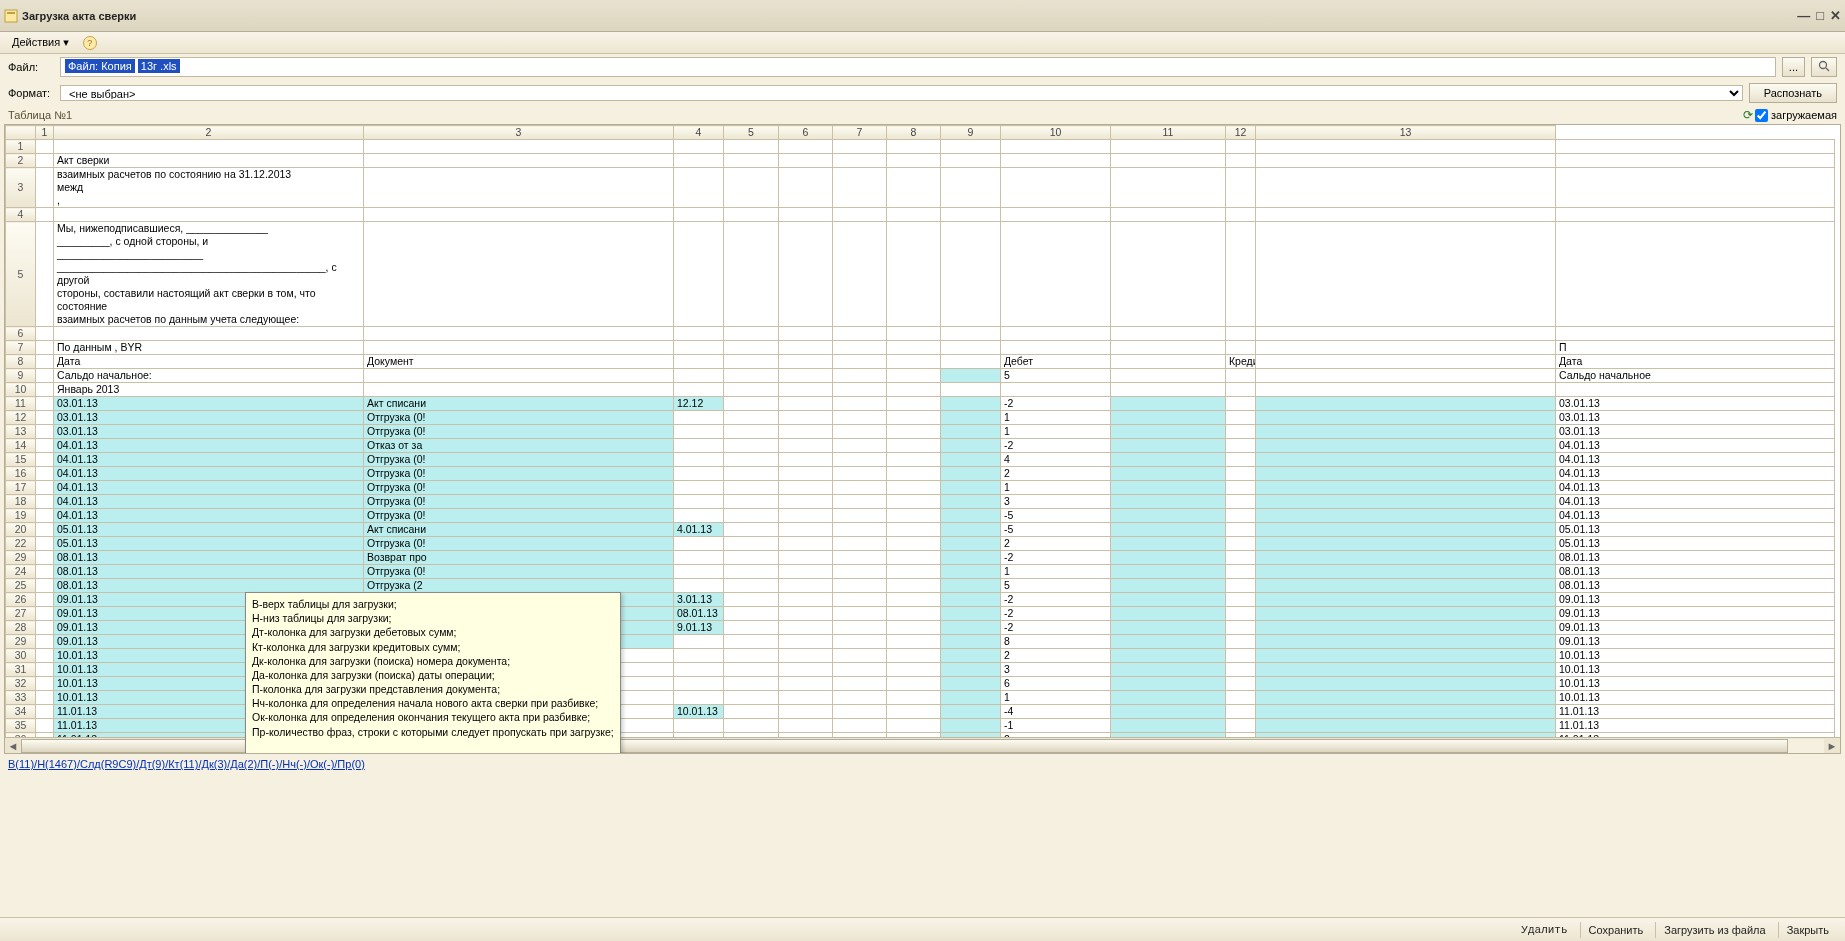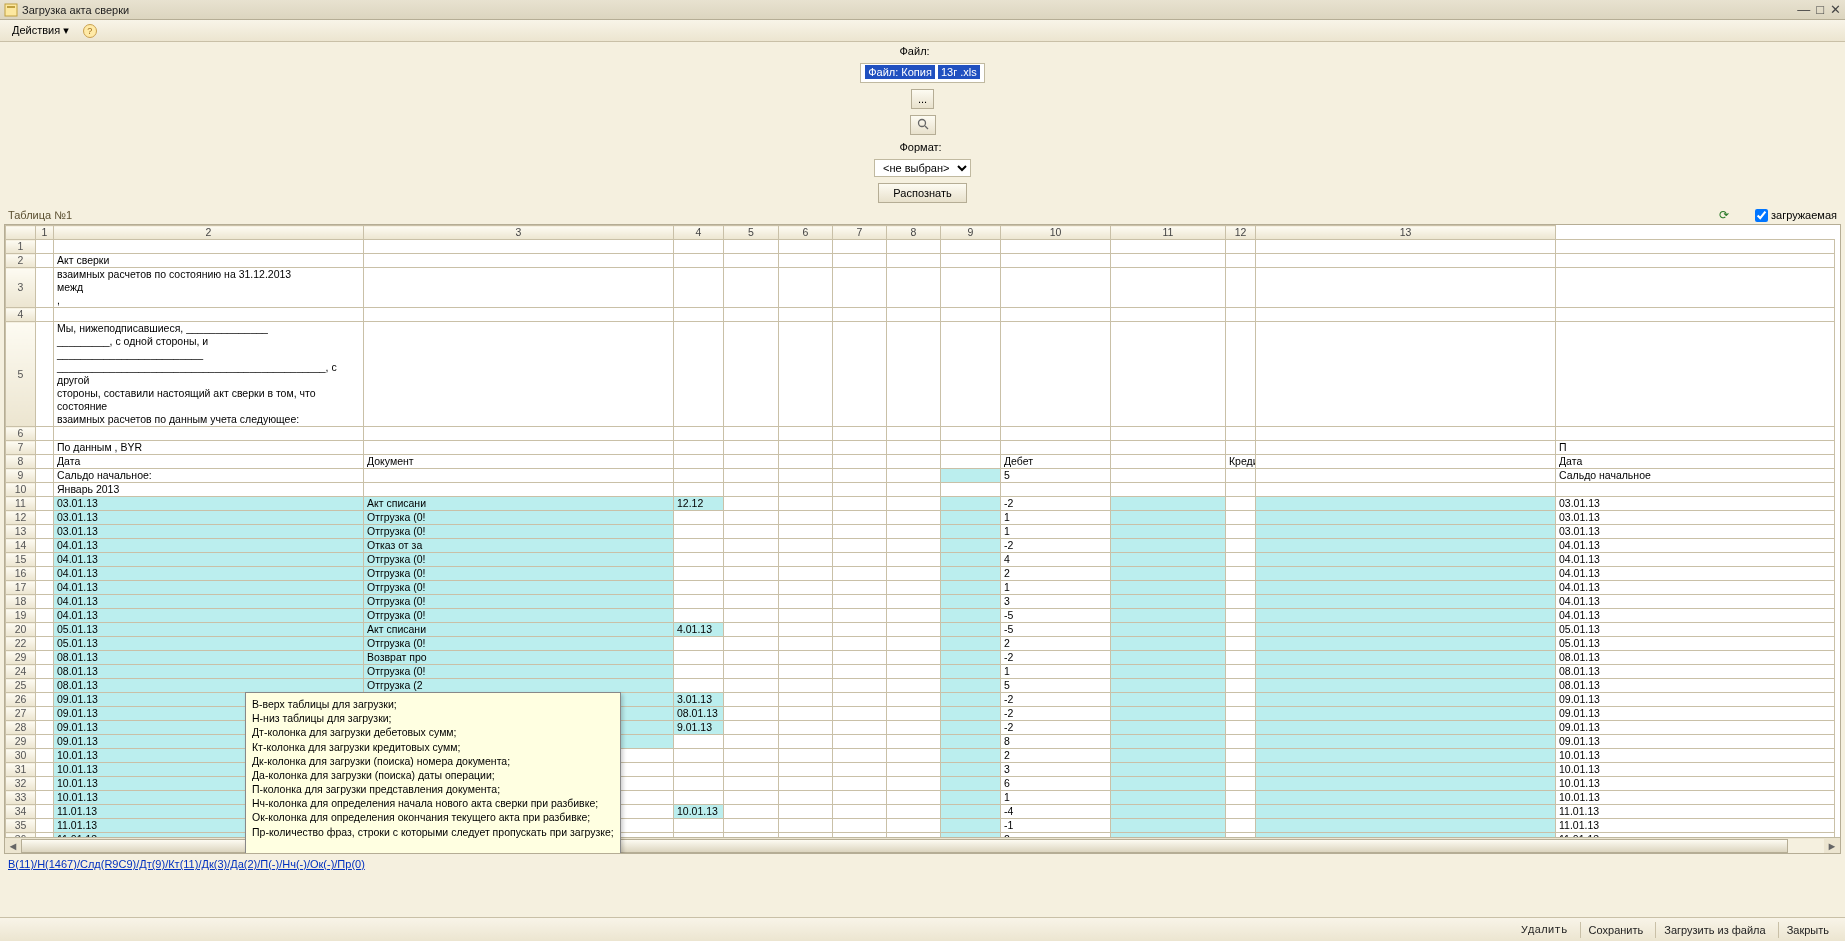--- a/index.html
+++ b/index.html
@@ -1,35 +1,35 @@
 <!DOCTYPE html>
 <html><head>
 <meta charset="utf-8">
 <style>
 * { box-sizing: border-box; margin: 0; padding: 0; font-family: Arial, sans-serif; }
 body { background: #f5f0df; font-size: 11px; overflow: hidden; }
 
-.titlebar { background: linear-gradient(#e8e2d0, #dcd5bf); height: 20px; display: flex; align-items: center; padding: 0 4px; border-bottom: 1px solid #b5ad95; }
+.titlebar { background: linear-gradient(#e8e2d0, #dcd5bf); height: 32px; display: flex; align-items: center; padding: 0 4px; border-bottom: 1px solid #b5ad95; font-weight: bold; }
 .titlebar .icon { width: 14px; height: 14px; margin-right: 4px; }
 .titlebar .title { flex: 1; font-size: 11px; color: #222; }
 .titlebar .winbtns { display: flex; gap: 6px; font-size: 13px; color: #444; }
 .titlebar .winbtns span { cursor: pointer; }
 
 .menubar { background: linear-gradient(#f8f4e8, #ece5d0); height: 22px; display: flex; align-items: center; padding: 0 6px; border-bottom: 1px solid #c9c0a7; gap: 8px; }
 .menubar .menuitem { padding: 2px 6px; cursor: pointer; }
 .menubar .help-icon { width: 14px; height: 14px; border-radius: 50%; background: #ffeaa7; border: 1px solid #c9a050; display: flex; align-items: center; justify-content: center; font-size: 9px; color: #a07020; }
 
-.form-row { display: flex; align-items: center; padding: 3px 8px; gap: 6px; flex-direction: column; }
+.form-row { display: flex; align-items: center; padding: 3px 8px; gap: 6px; }
 .form-row label { min-width: 46px; }
 .form-row .input-wrap { flex: 1; position: relative; display: flex; }
 .file-sel { background: #2050c0; color: #fff; padding: 1px 3px; }
 .btn-small { border: 1px solid #b5ad95; background: linear-gradient(#fdfbf2,#e8e1cc); padding: 0 6px; height: 20px; cursor: pointer; font-size: 11px; }
-.form-row select { flex: 1; border: 1px solid #c0b9a0; background: #fff; padding: 1px 4px; font-size: 11px; height: 32px; }
-
-.table-header-row { display: flex; align-items: center; padding: 2px 8px; gap: 24px; }
+.form-row select { flex: 1; border: 1px solid #c0b9a0; background: #fff; padding: 1px 4px; font-size: 11px; height: 16px; }
+
+.table-header-row { display: flex; align-items: center; padding: 2px 8px; gap: 0; }
 .table-header-row .tname { flex: 1; color: #5a4f30; }
 .refresh-icon { width: 14px; height: 14px; display: inline-flex; align-items: center; justify-content: center; color: #2a7a2a; font-size: 12px; }
 .chk-label { display: flex; align-items: center; gap: 3px; }
 
 .grid-container { border: 1px solid #b5ad95; margin: 0 4px; background: #fff; position: relative; height: 630px; overflow: hidden; }
 .grid-scroll { overflow: auto; height: 100%; }
 table.grid { border-collapse: collapse; width: 1830px; table-layout: fixed; }
 table.grid th, table.grid td { border: 1px solid #c9c0a7; font-size: 10.5px; padding: 0 3px; height: 13px; line-height: 13px; overflow: hidden; white-space: nowrap; text-align: left; vertical-align: middle; }
 table.grid th { background: linear-gradient(#fdfbf2,#ece5d0); text-align: center; font-weight: normal; color: #444; position: sticky; top: 0; }
 table.grid th.rowhdr, table.grid td.rowhdr { background: linear-gradient(#fdfbf2,#ece5d0); text-align: center; width: 30px; color: #555; position: sticky; left: 0; }

